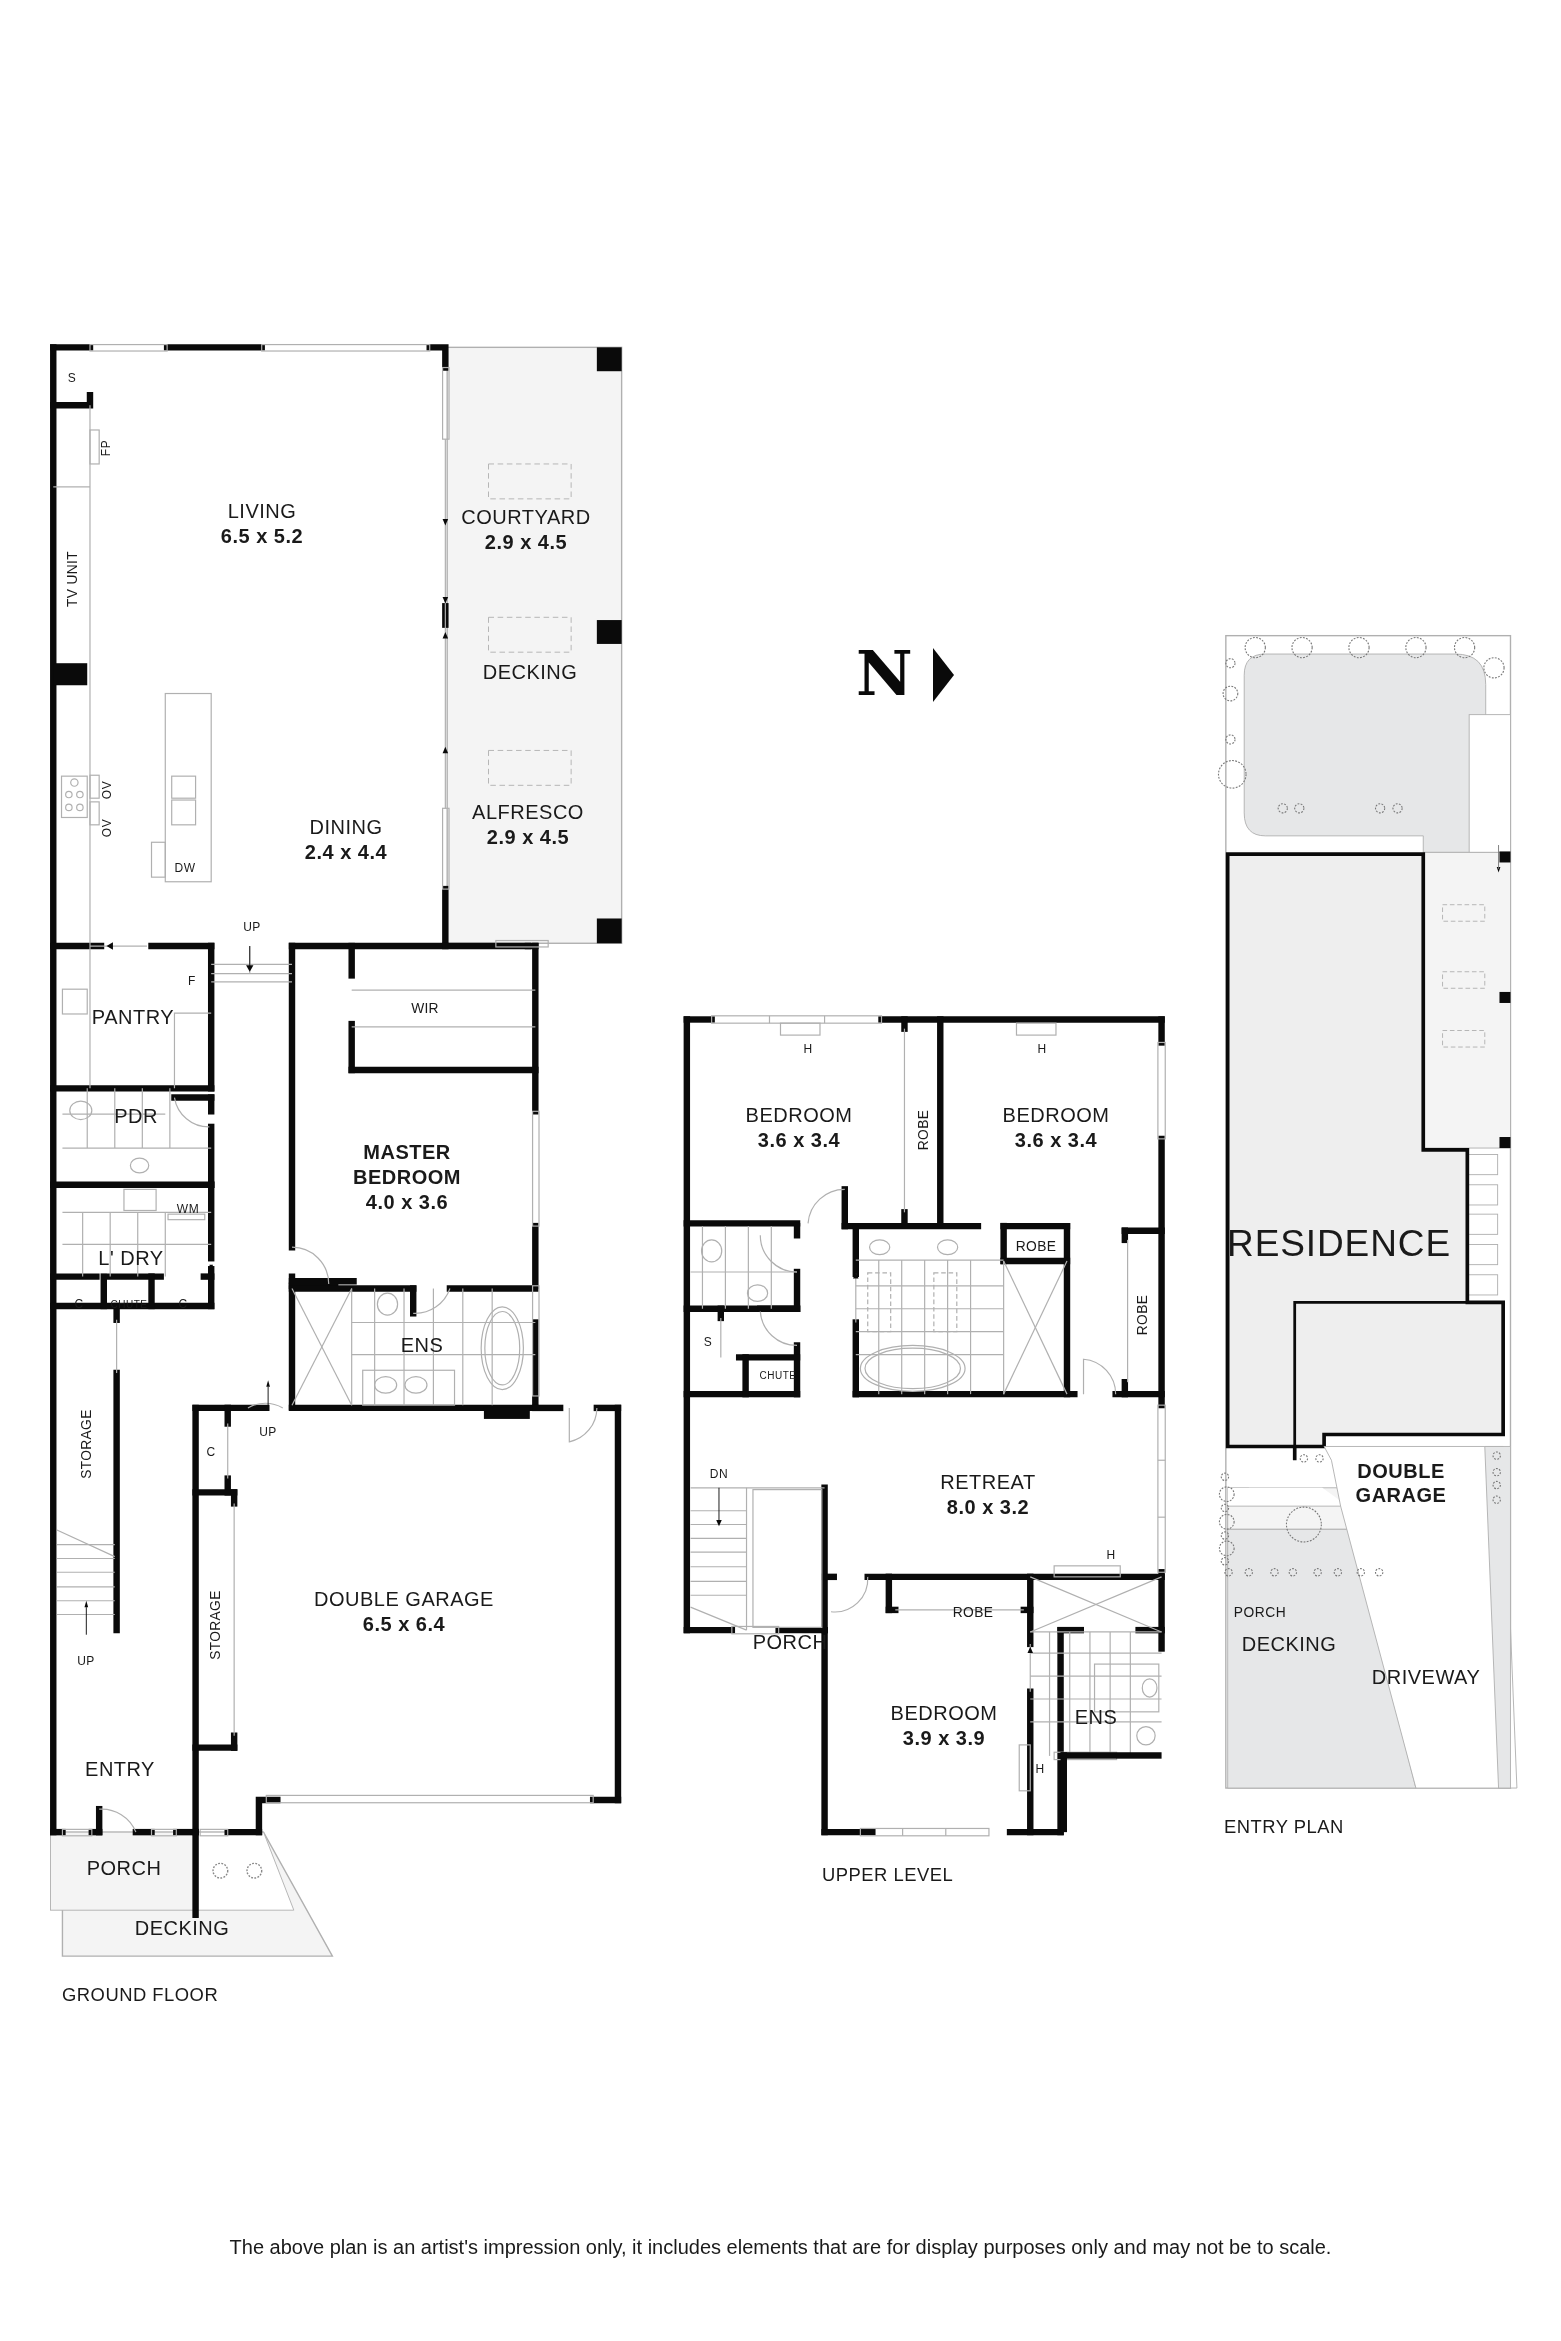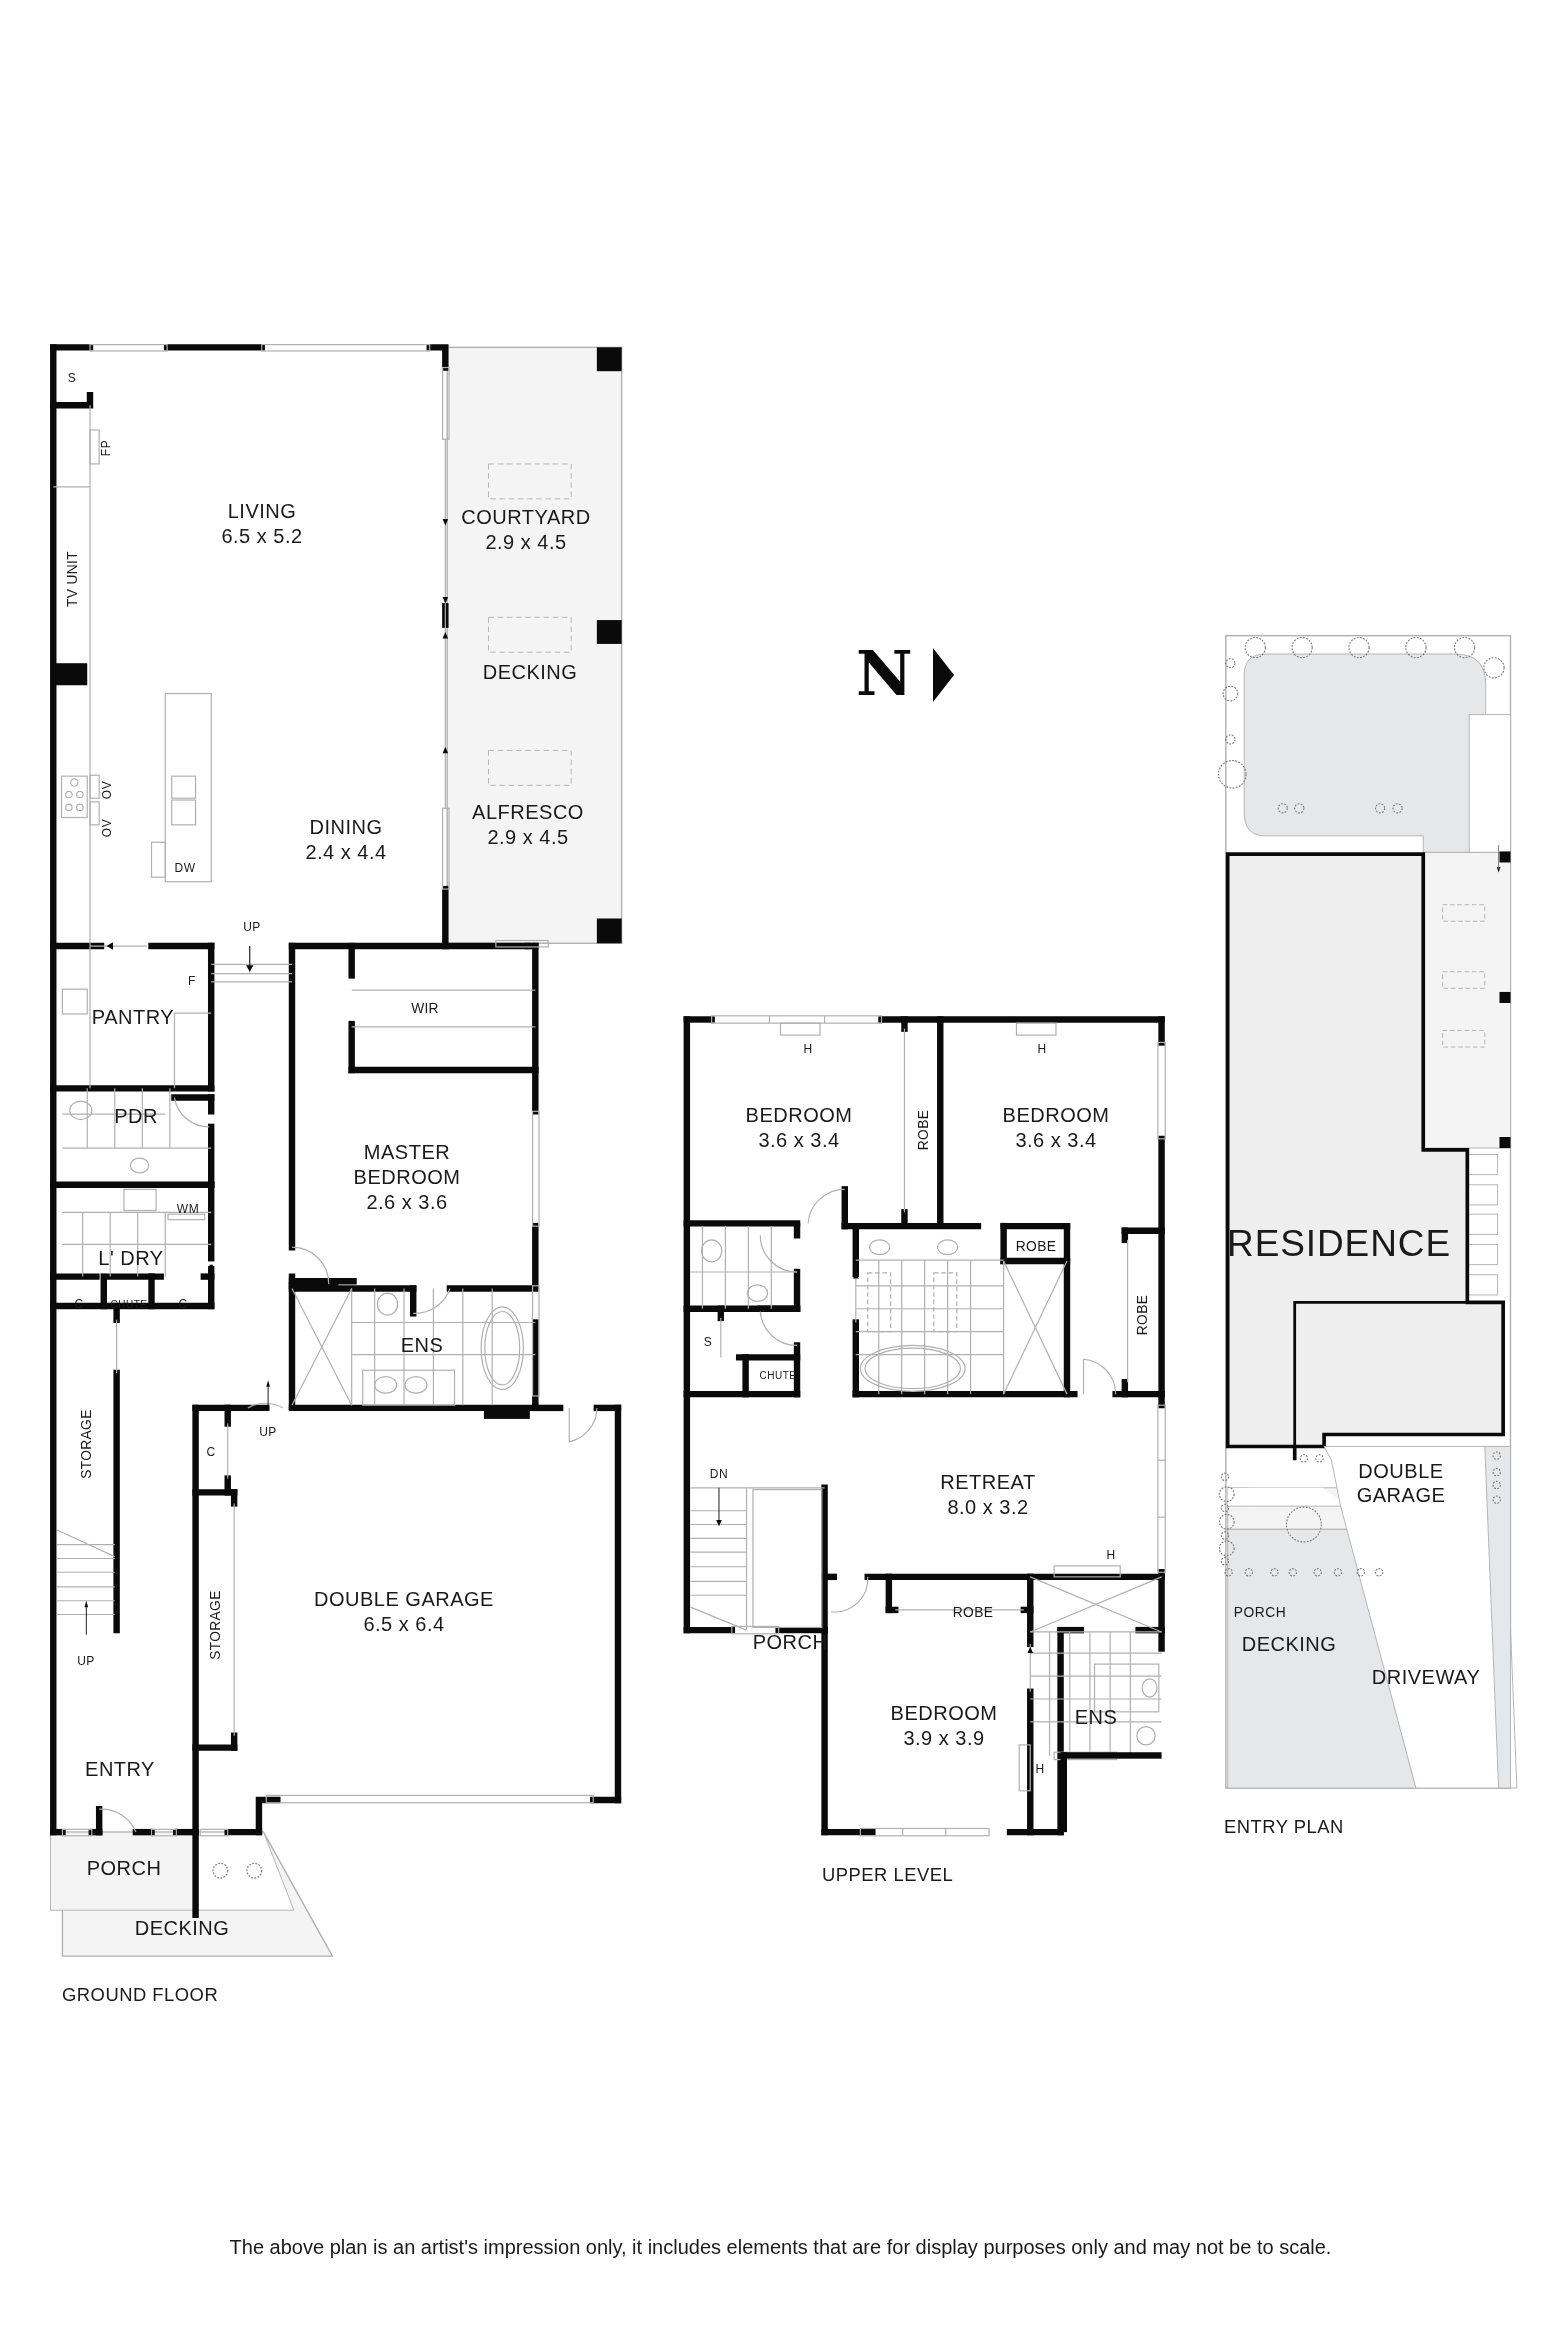--- a/index.html
+++ b/index.html
@@ -1,21 +1,21 @@
 <!DOCTYPE html>
 <html style="font-size:14.7px"><head>
 <meta charset="utf-8">
 <style>
   html, body { margin: 0; padding: 0; background: #ffffff; }
   body { width: 1561px; height: 2342px; position: relative; overflow: hidden;
          font-family: "Liberation Sans", "DejaVu Sans", sans-serif; color: #1a1a1a; }
   svg.plan { position: absolute; left: 0; top: 0; width: 1561px; height: 2342px; }
   .lbl { position: absolute; text-align: center; font-size: 20px; line-height: 25px;
          letter-spacing: 0.5px; color: #1a1a1a; white-space: nowrap; transform: translate(-50%, -50%); }
-  .lbl .dim { display: block; }
+  .lbl .dim { display: block; font-weight: bold; }
   .sm { font-size: 13.8px; line-height: 16.5px; letter-spacing: 0.3px; }
   .xs { font-size: 12px; line-height: 13.8px; }
   .vert { transform: translate(-50%, -50%) rotate(-90deg); }
   .big { font-size: 37px; line-height: 40px; letter-spacing: 0.9px; }
   .caption { font-size: 18.4px; letter-spacing: 0.5px; position: absolute; white-space: nowrap; }
   .north { position: absolute; left: 856px; top: 643px; font-family: "DejaVu Serif", "Liberation Serif", serif;
            font-weight: bold; font-size: 62px; line-height: 62px; color: #0a0a0a; }
   .north-arrow { position: absolute; left: 933px; top: 648px; width: 0; height: 0;
                  border-top: 27px solid transparent; border-bottom: 27px solid transparent;
                  border-left: 21px solid #0a0a0a; }
@@ -510,21 +510,21 @@
   <span>ALFRESCO</span>
   <span class="dim">2.9 x 4.5</span>
 </div>
 <div class="lbl" style="left:133px;top:1017px">PANTRY</div>
 <div class="lbl" style="left:136px;top:1116px">PDR</div>
 <div class="lbl" style="left:131px;top:1258px">L' DRY</div>
 <div class="lbl sm" style="left:425px;top:1009px">WIR</div>
 <div class="lbl" style="left:407px;top:1177px">
   <span class="dim">MASTER</span>
   <span class="dim">BEDROOM</span>
-  <span class="dim">2.6 x 3.6</span>
+  <span class="dim">4.0 x 3.6</span>
 </div>
 <div class="lbl" style="left:422px;top:1345px">ENS</div>
 <div class="lbl sm vert" style="left:87px;top:1444px">STORAGE</div>
 <div class="lbl sm vert" style="left:216px;top:1625px">STORAGE</div>
 <div class="lbl" style="left:404px;top:1612px">
   <span>DOUBLE GARAGE</span>
   <span class="dim">6.5 x 6.4</span>
 </div>
 <div class="lbl" style="left:120px;top:1769px">ENTRY</div>
 <div class="lbl" style="left:124px;top:1868px">PORCH</div>

